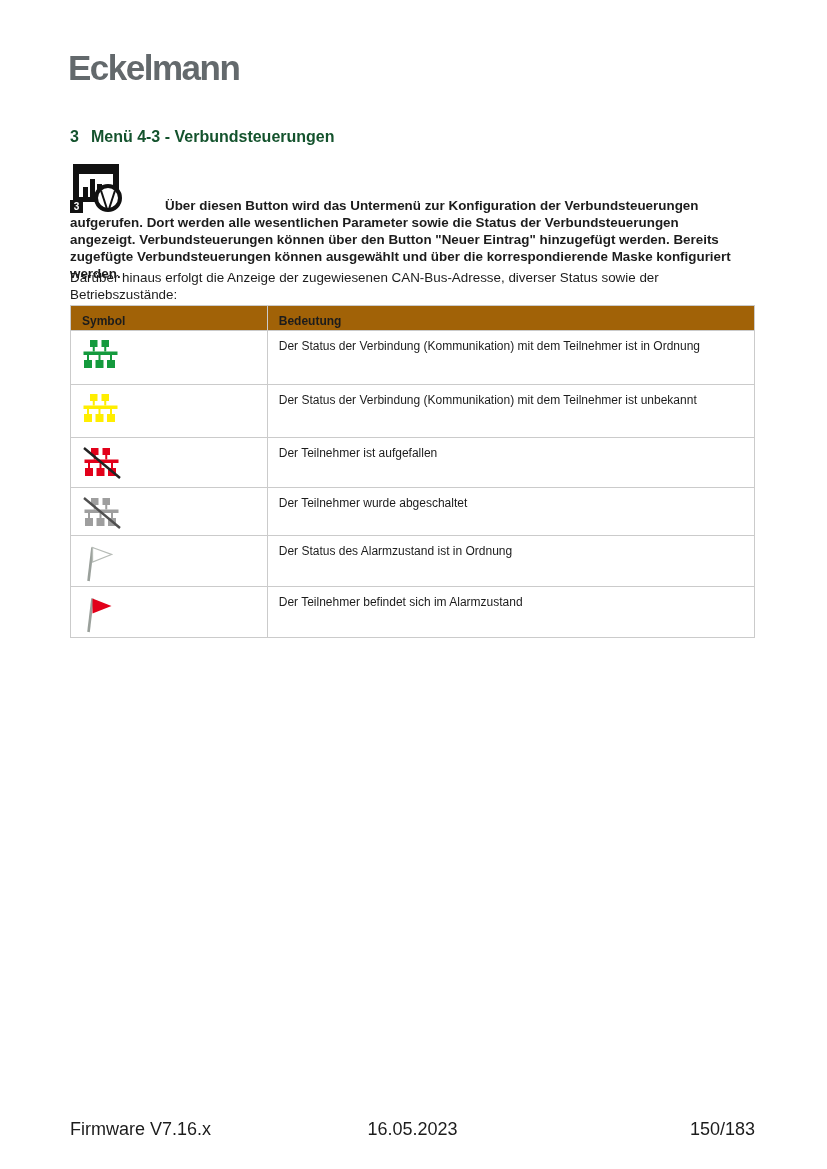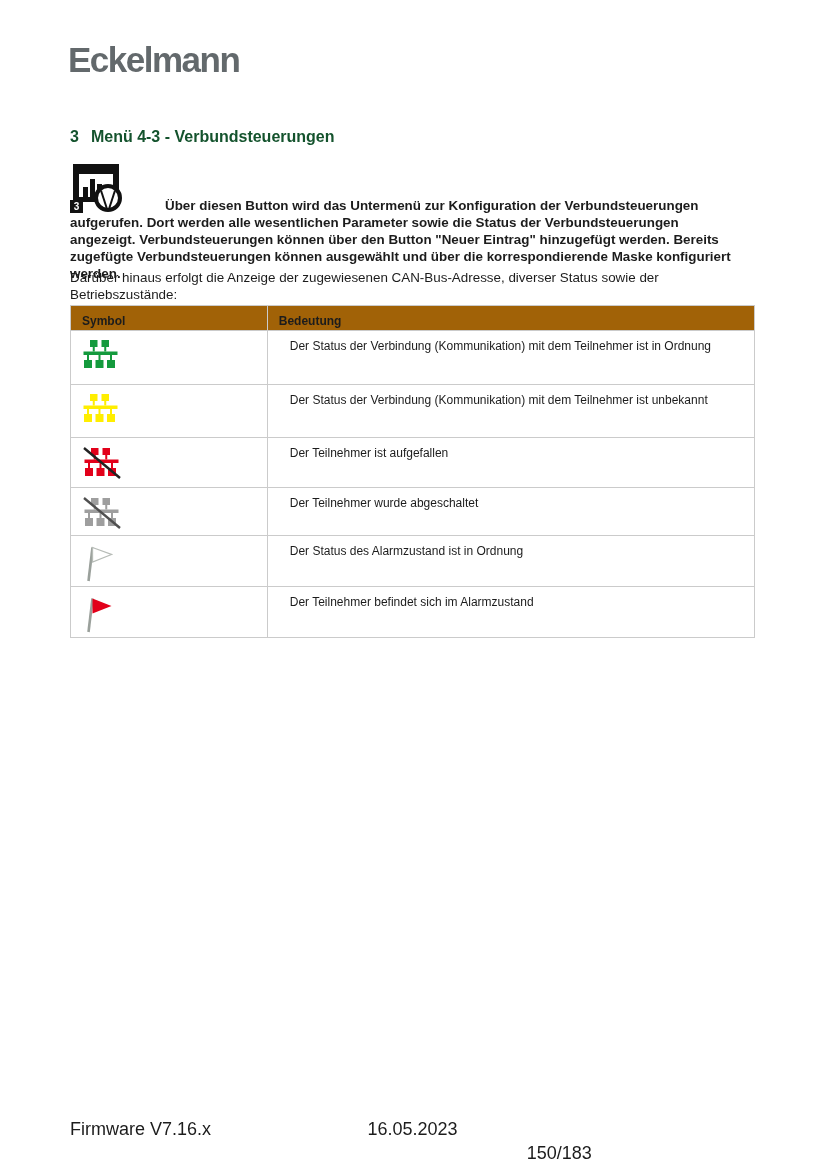--- a/index.html
+++ b/index.html
@@ -7,21 +7,21 @@
   body {
     width: 827px; height: 1169px;
     font-family: "Liberation Sans", sans-serif;
     color: #1c1c1c;
     position: relative;
     overflow: hidden;
   }
   .page { position: relative; width: 827px; height: 1169px; background: #fff; }
 
   .logo {
-    position: absolute; top: 40px; left: 68px;
+    position: absolute; top: 48px; left: 68px;
     font-size: 35px; font-weight: 700; letter-spacing: -1.5px;
     color: #63696c;
   }
 
   .heading {
     position: absolute; top: 128px; left: 70px;
     font-size: 16px; font-weight: 700; color: #14532d;
   }
   .heading .h-num { margin-right: 12px; }
 
@@ -47,33 +47,33 @@
     text-align: left;
   }
   table.symbols thead tr { height: 25px; background: #a16207; }
   table.symbols th {
     font-weight: 700; font-size: 12px;
     padding: 5px 10px 0 11px; vertical-align: middle;
   }
   col.c-symbol { width: 197px; }
   col.c-meaning { width: 488px; }
   td.cell-symbol { padding: 9px 0 0 12px; }
-  td.cell-meaning { padding: 8px 10px 0 22px; margin-left: 21px; }
+  td.cell-meaning { padding: 8px 10px 0 11px; margin-left: 21px; }
   tr.r1 { height: 54px; } tr.r2 { height: 53px; }
   tr.r3 { height: 50px; } tr.r4 { height: 48px; }
   tr.r5 { height: 44px; } tr.r6 { height: 44px; }
   .sym { display: inline-block; line-height: 0; }
 
   .footer {
     position: absolute; top: 1119px; left: 70px; width: 685px;
     display: flex; font-size: 18px; color: #1c1c1c;
   }
   .footer > span { flex: 1; }
   .footer .f-center { text-align: center; }
-  .footer .f-right { text-align: left; margin-top: 24px; }
+  .footer .f-right { text-align: right; }
 </style>
 </head>
 <body>
 
 <div class="page">
 
   <div class="logo">Eckelmann</div>
 
   <div class="heading">
     <span class="h-num">3</span><span>Menü 4-3 - Verbundsteuerungen</span>

